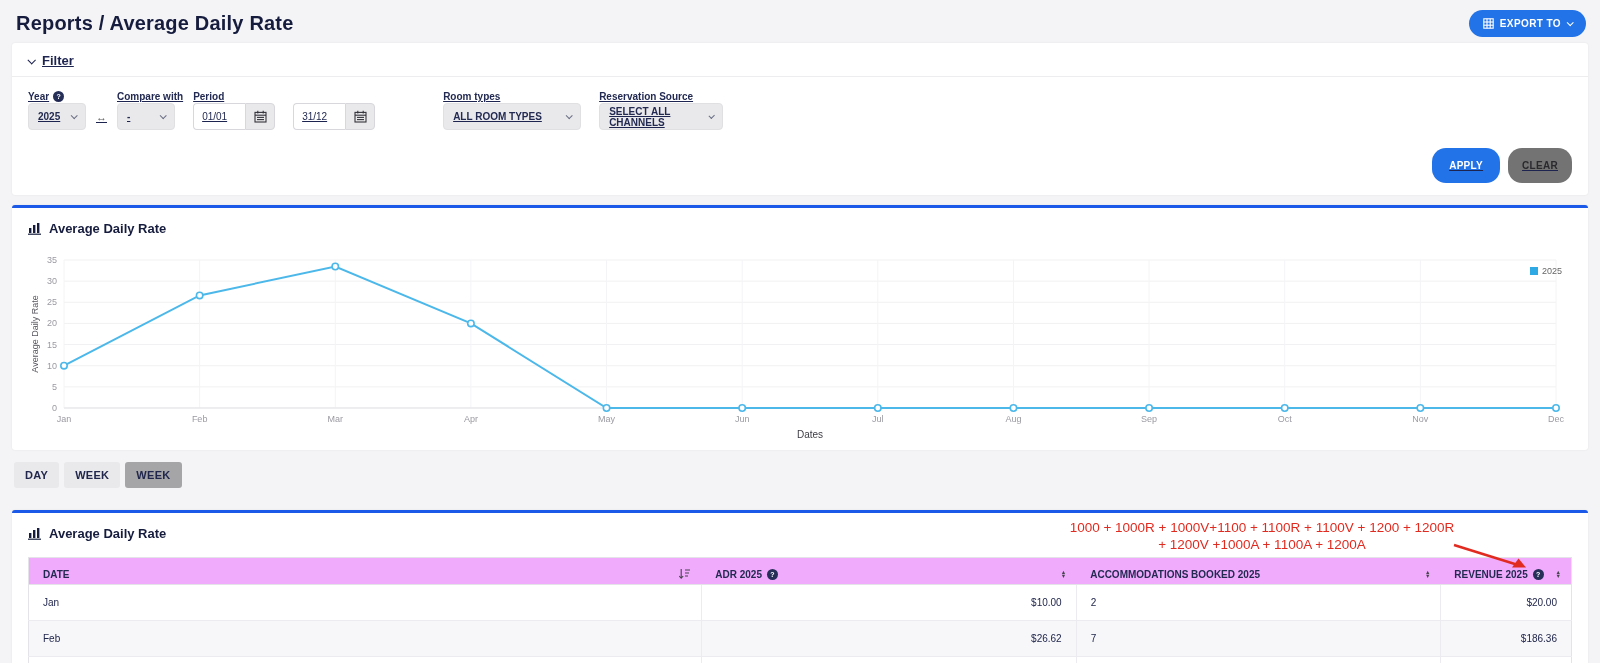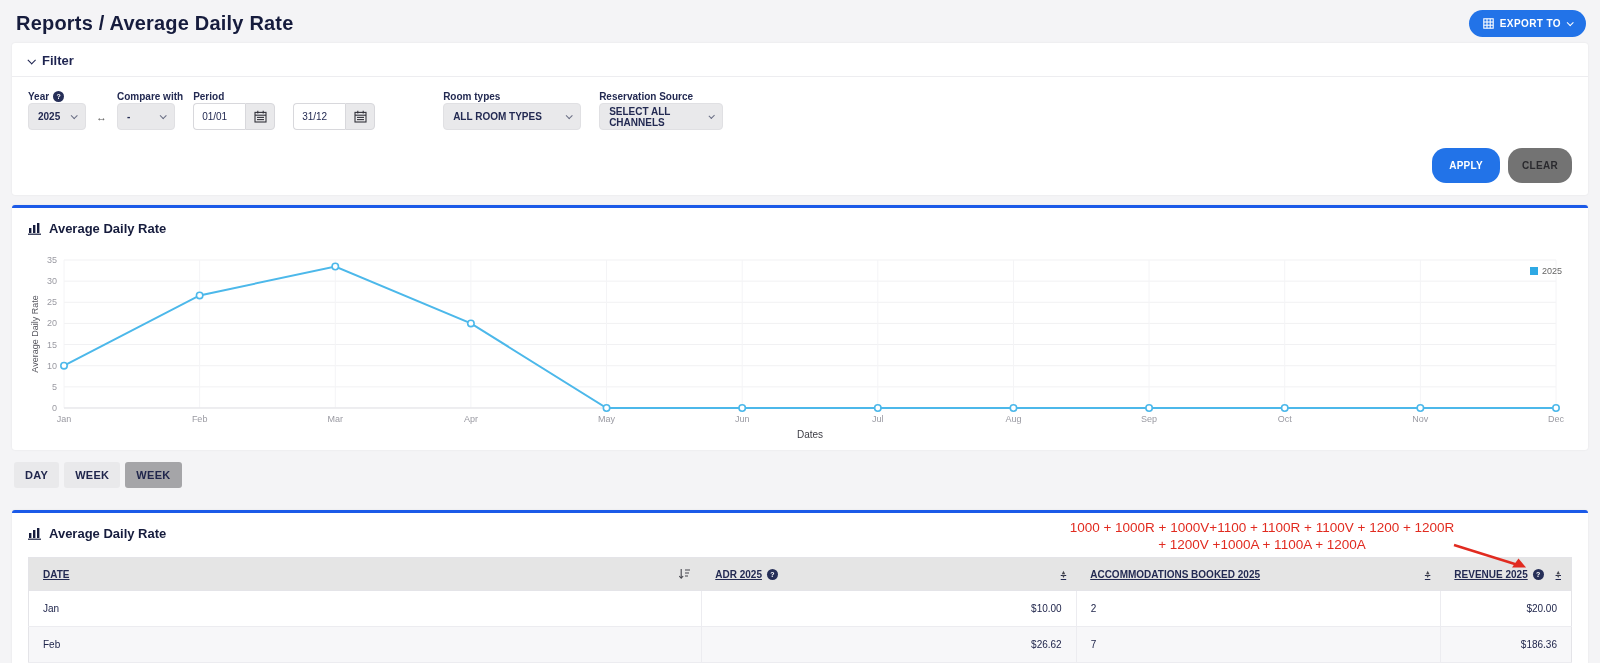--- a/index.html
+++ b/index.html
@@ -15,21 +15,21 @@
   .chev { display:inline-block; width:5px; height:5px; border-right:1.6px solid #fff;
     border-bottom:1.6px solid #fff; transform:rotate(45deg) translateY(-1px); }
   .chev.gray { border-color:#6a6f85; }
   .chev.navy { border-color:#1e2450; width:6px; height:6px; }
 
   
   .card { background:#fff; margin:0 12px; border-radius:3px; box-shadow:0 0 2px rgba(0,0,0,.08); }
   .card.blue-top { border-top:3px solid #1b5ae8; }
 
   
-  .filter-card { padding:0 0 12px 0; }
+  .filter-card { padding:0 0 12px 0;text-decoration:underline; }
   .filter-head { display:flex; align-items:center; gap:8px; padding:10px 16px 8px 16px;
     border-bottom:1px solid #ededf0; font-size:13px; font-weight:bold; }
   .filter-body { display:flex; align-items:flex-end; gap:10px; padding:14px 16px 4px 16px; }
   .fgroup { display:flex; flex-direction:column; gap:1px; }
   .flabel { font-size:10px; font-weight:bold; color:#232a52; display:flex; align-items:center; gap:4px; }
   .help { display:inline-flex; justify-content:center; align-items:center; width:11px; height:11px;
     border-radius:50%; background:#262f58; color:#fff; font-size:7px; font-weight:bold; }
   .dd { background:#e9e9eb; border:1px solid #e0e0e3; border-radius:4px; height:27px;
     display:flex; align-items:center; justify-content:space-between; gap:10px;
     padding:0 9px; font-size:10px; font-weight:bold; color:#232a52; cursor:pointer; }
@@ -62,22 +62,22 @@
     font-weight:bold; padding:7px 11px; letter-spacing:.3px; cursor:pointer; font-family:inherit; }
   .tg.selected { background:#a5a5a8; }
 
   
   .table-card { margin-top:22px; position:relative; height:182px; overflow:hidden; }
   .annotation { position:absolute; top:6px; right:116px; width:420px; text-align:center;
     color:#e12b20; font-size:13.5px; line-height:17px; font-family:"Liberation Sans",sans-serif; }
   .arrow-svg { position:absolute; top:26px; right:58px; }
   table { width:calc(100% - 32px); margin:6px 16px 0 16px; border-collapse:collapse;
     border:1px solid #e4e4e8; font-size:10px; }
-  thead th { background:#e5e5e5; font-weight:bold; color:#232a52; text-align:left;
-    padding:10px 10px 10px 14px; border-bottom:1px solid #e4e4e8; cursor:pointer;text-decoration:underline; }
+  thead th { background:#f0abfc; font-weight:bold; color:#232a52; text-align:left;
+    padding:10px 10px 4px 14px; border-bottom:1px solid #e4e4e8; cursor:pointer; }
   thead .th-inner { display:flex; align-items:center; gap:5px; }
   thead .th-inner.spread { justify-content:space-between; }
   .sort-ud { display:inline-flex; flex-direction:column; line-height:4px; font-size:5.5px; color:#45454d; }
   td { padding:12px 14px; border-bottom:1px solid #ececf0; border-right:1px solid #ececf0; color:#20264c; }
   td:last-child { border-right:none; }
   tbody tr:nth-child(2) { background:#f7f7f9; }
   col.c-date { width:43.6%; } col.c-adr { width:24.3%; } col.c-book { width:23.6%; } col.c-rev { width:8.5%; }
 </style>
 </head>
 <body>

